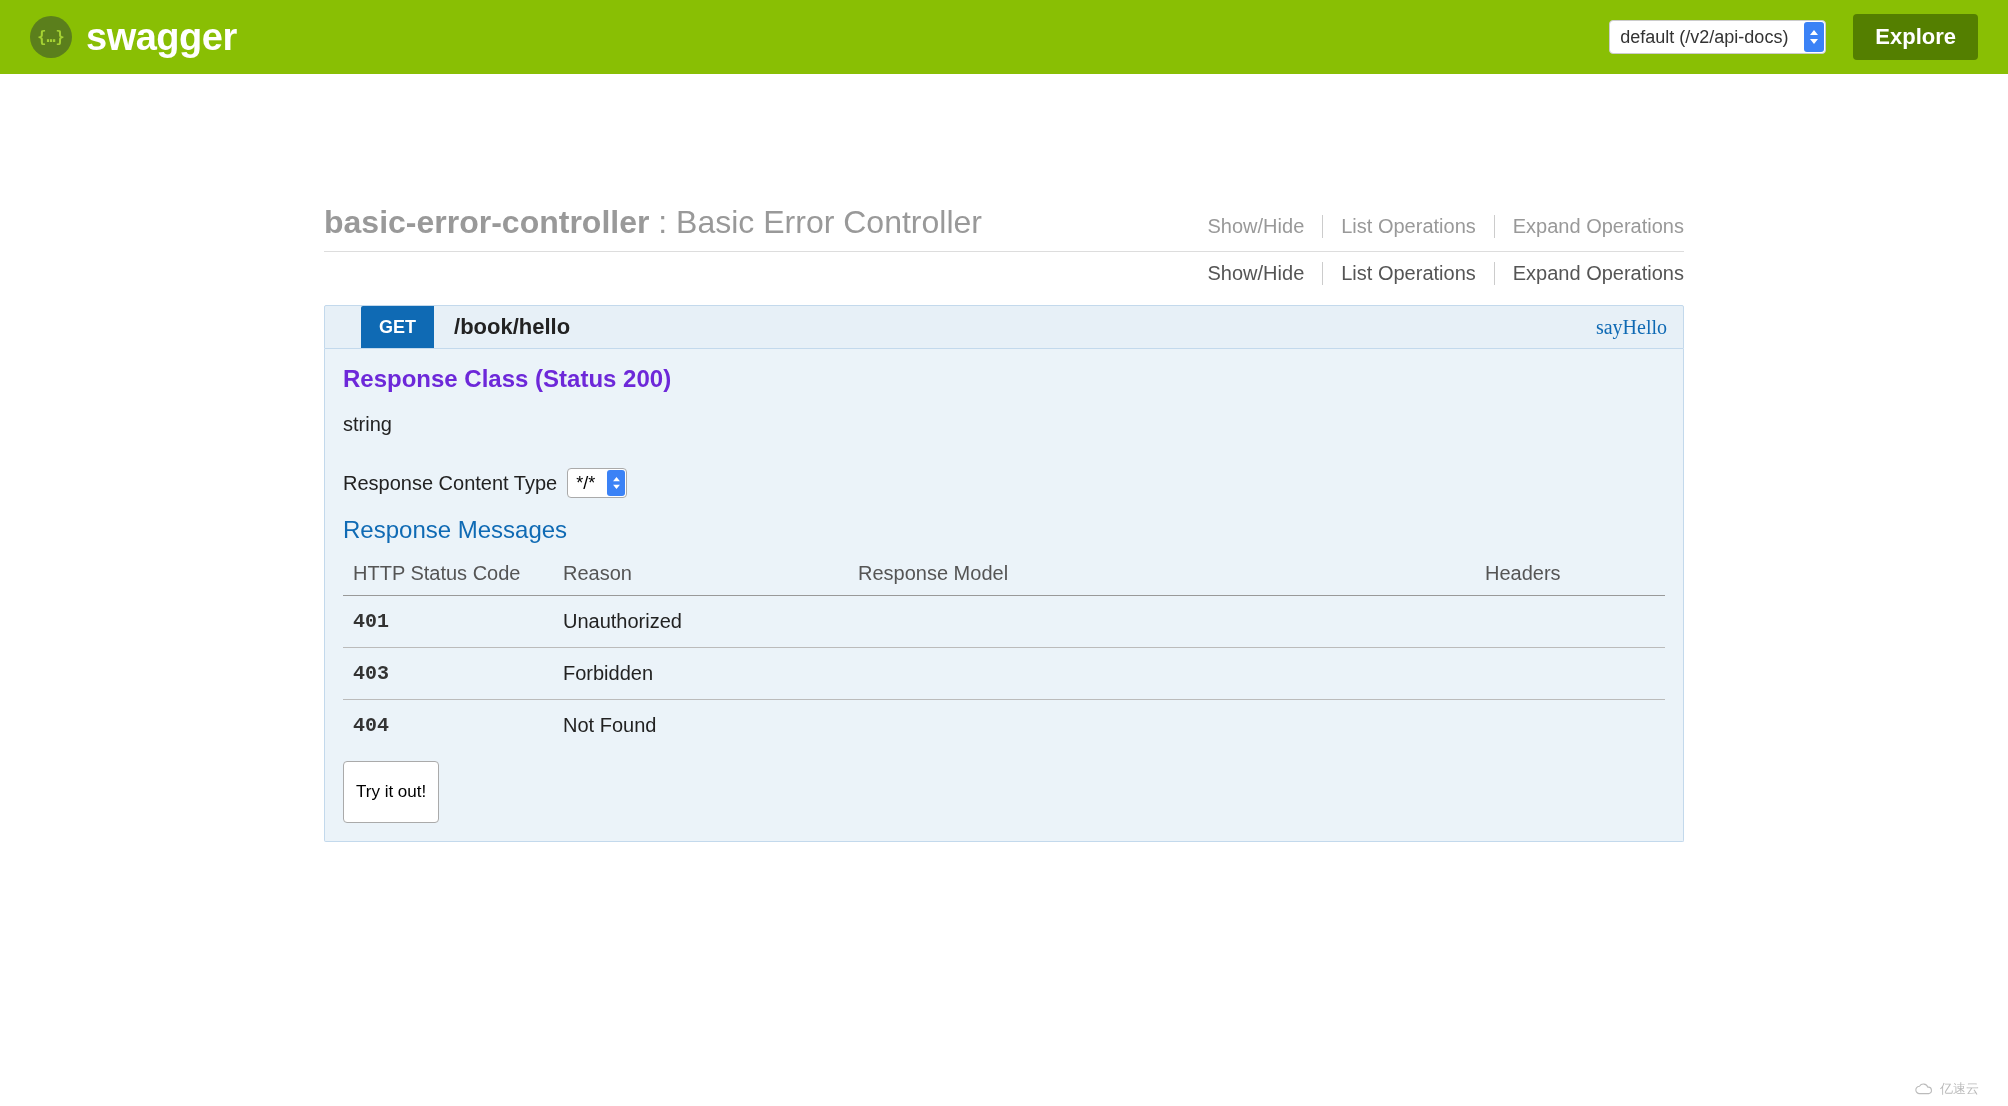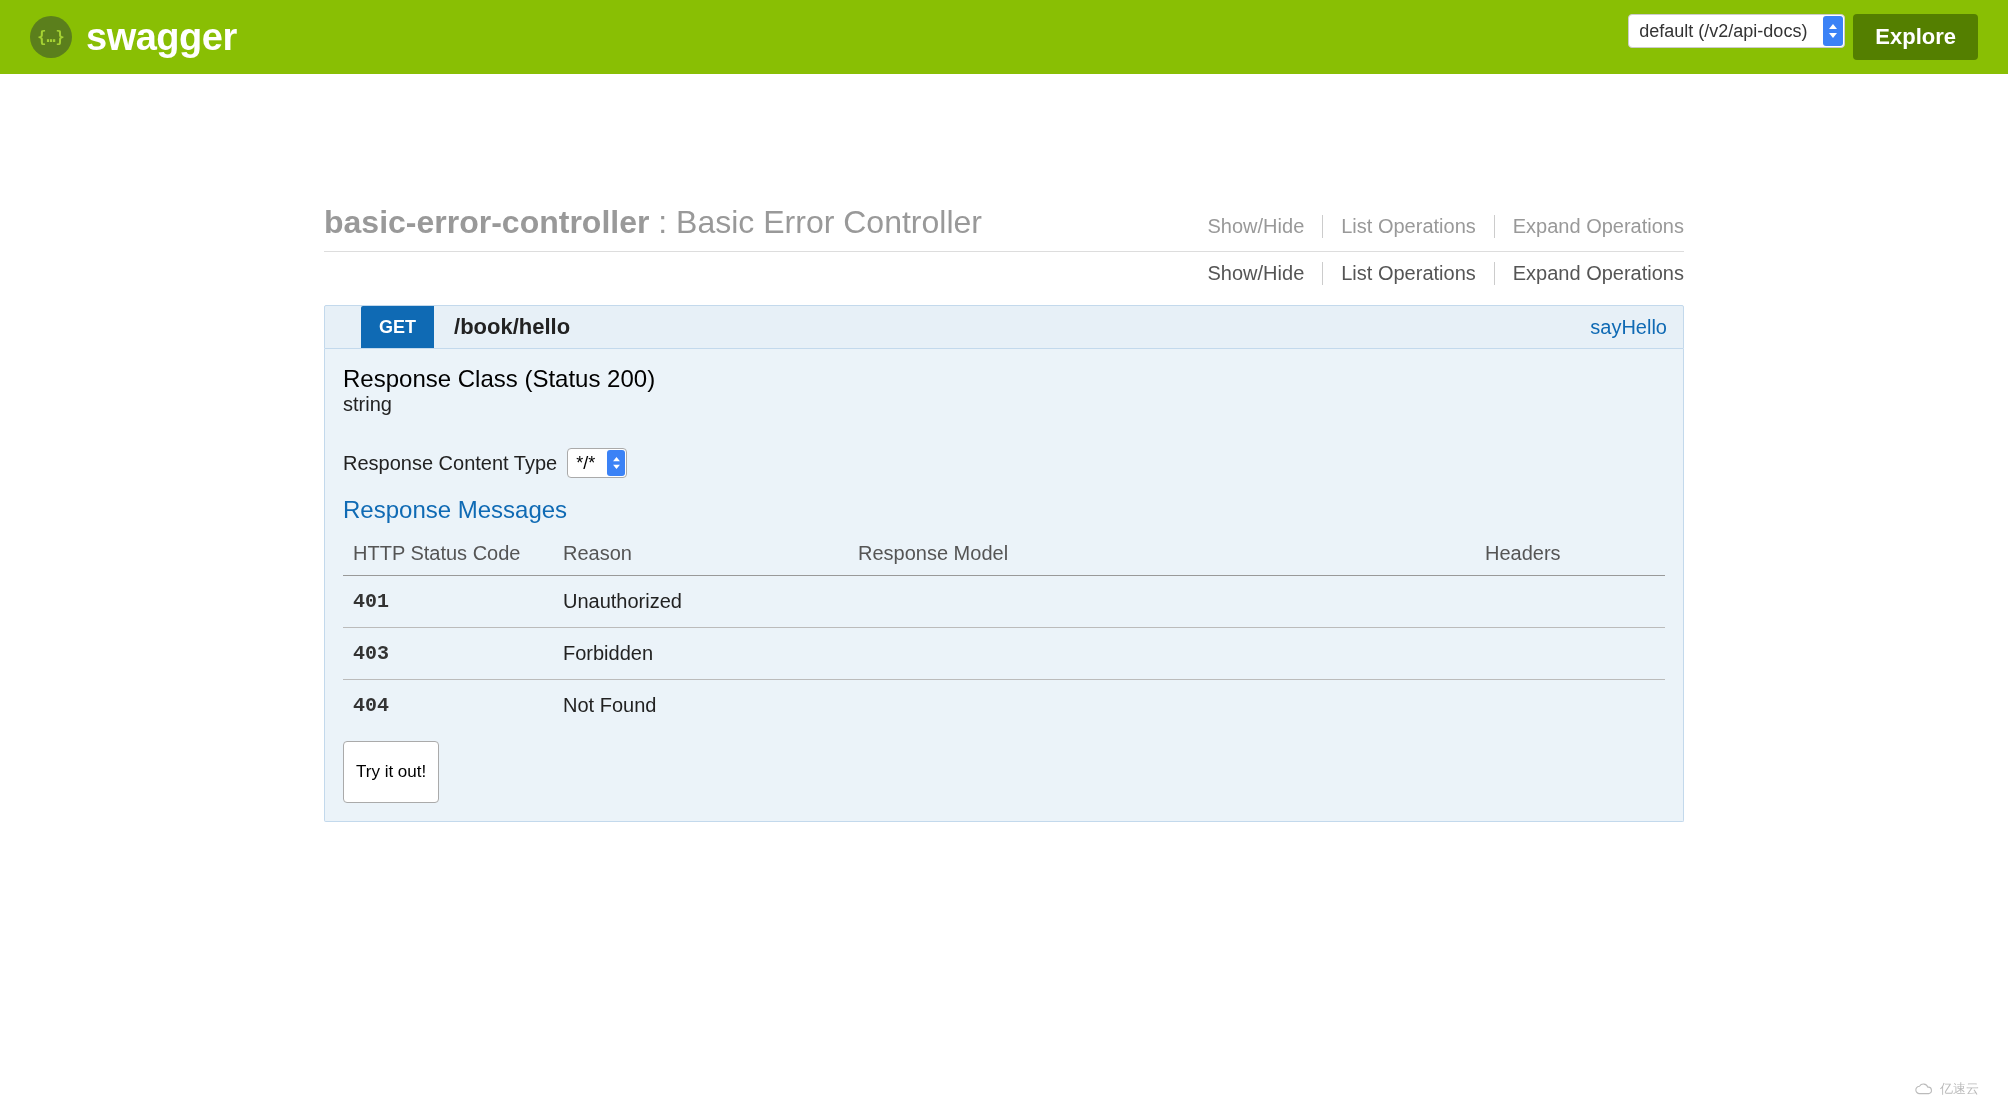--- a/index.html
+++ b/index.html
@@ -4,21 +4,21 @@
   <style>
     * { box-sizing: border-box; margin: 0; padding: 0; }
     body { font-family: "Helvetica Neue", Helvetica, Arial, sans-serif; font-size: 14px; background: #fff; }
     
     
     .header { background: #89bf04; height: 74px; display: flex; align-items: center; padding: 0 30px; }
     .logo-wrap { display: flex; align-items: center; gap: 14px; }
     .logo-icon { width: 42px; height: 42px; border-radius: 50%; background: #5b7f1c; display: flex; align-items: center; justify-content: center; color: #89bf04; font-size: 20px; font-weight: bold; }
     .logo-icon svg { width: 26px; height: 26px; }
     .logo-text { color: #fff; font-size: 38px; font-weight: 700; letter-spacing: -0.5px; }
-    .header-right { margin-left: auto; display: flex; align-items: flex-start; gap: 8px; }
+    .header-right { margin-left: auto; display: flex; align-items: center; gap: 27px; }
     .api-select-wrap { position: relative; display: inline-block; }
     .api-select { appearance: none; -webkit-appearance: none; background: #fff; border: 1px solid #ccc; border-radius: 4px; padding: 6px 36px 6px 10px; font-size: 18px; color: #333; min-width: 210px; }
     .api-select-caret { position: absolute; right: 2px; top: 2px; bottom: 2px; width: 20px; background: #3b82f6; border-radius: 3px; display: flex; flex-direction: column; align-items: center; justify-content: center; pointer-events: none; }
     .api-select-caret svg { width: 10px; height: 14px; }
     .explore-btn { background: #547f00; color: #fff; border: none; border-radius: 4px; padding: 10px 22px; font-size: 22px; font-weight: 700; cursor: pointer; }
     
     
     .container { max-width: 1420px; margin: 0 auto; padding: 120px 30px 30px; }
     
     .controller-header { display: flex; align-items: baseline; padding: 10px 0; border-bottom: 1px solid #ddd; }
@@ -30,24 +30,24 @@
     .controller-title .desc { color: #999; font-weight: 400; }
     .controller-actions { margin-left: auto; display: flex; align-items: center; gap: 0; font-size: 20px; }
     .controller-actions .action { color: #999; padding: 0 18px; border-right: 1px solid #ccc; cursor: pointer; }
     .controller-actions .action:last-child { border-right: none; padding-right: 0; }
     .controller-actions.active .action { color: #555; }
     
     .op-row { margin-top: 10px; }
     .op-header { display: flex; align-items: center; background: #e7f0f7; border: 1px solid #c3d9ec; border-radius: 2px 2px 0 0; padding: 0 16px 0 0; height: 44px; }
     .op-method { background: #0f6ab4; color: #fff; font-size: 18px; font-weight: 700; padding: 10px 18px; border-radius: 2px 0 0 0; height: 100%; display: flex; align-items: center; margin-left: 36px; }
     .op-path { margin-left: 20px; font-size: 22px; font-weight: 600; color: #222; }
-    .op-nick { margin-left: auto; color: #0f6ab4; font-size: 20px; }
+    .op-nick { margin-left: auto; color: #0f6ab4; font-size: 20px; font-family: Liberation Serif, serif; }
     
     .op-body { background: #ebf3f9; border: 1px solid #c3d9ec; border-top: none; border-radius: 0 0 2px 2px; padding: 16px 18px 18px; }
-    .resp-class { font-size: 24px; color: #000000; margin-bottom: 0; }
+    .resp-class { font-size: 24px; color: #6d28d9; margin-bottom: 20px; font-weight: bold; }
     .resp-type { font-size: 20px; color: #222; margin-bottom: 32px; }
     .content-type-row { display: flex; align-items: center; gap: 10px; margin-bottom: 18px; }
     .content-type-label { font-size: 20px; color: #222; }
     .ct-select-wrap { position: relative; display: inline-block; }
     .content-type-select { appearance: none; -webkit-appearance: none; background: #fff; border: 1px solid #aaa; border-radius: 4px; padding: 4px 30px 4px 8px; font-size: 18px; }
     .ct-caret { position: absolute; right: 2px; top: 2px; bottom: 2px; width: 18px; background: #3b82f6; border-radius: 3px; display: flex; align-items: center; justify-content: center; pointer-events: none; }
     .ct-caret svg { width: 9px; height: 12px; }
     .resp-msgs-title { font-size: 24px; color: #0f6ab4; margin-bottom: 10px; }
     
     .msg-table { width: 100%; border-collapse: collapse; }

